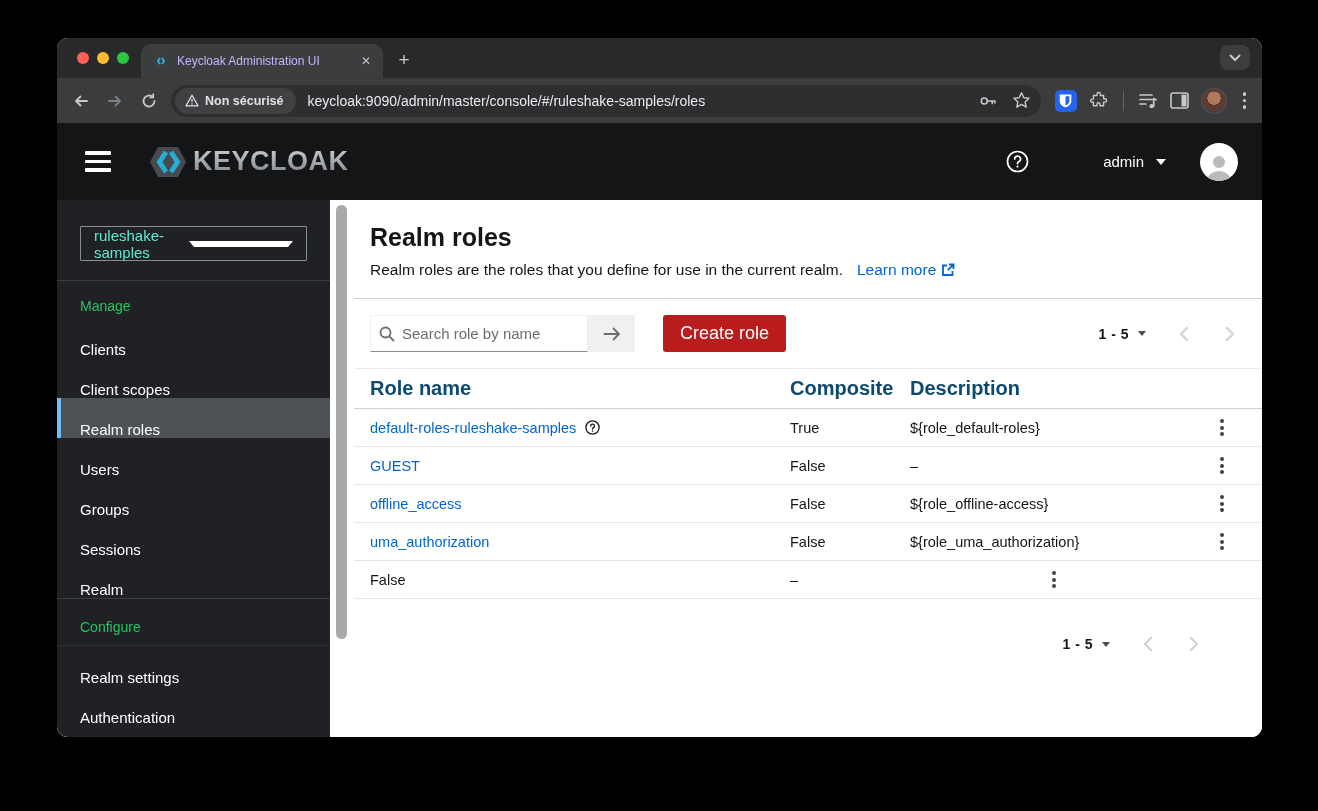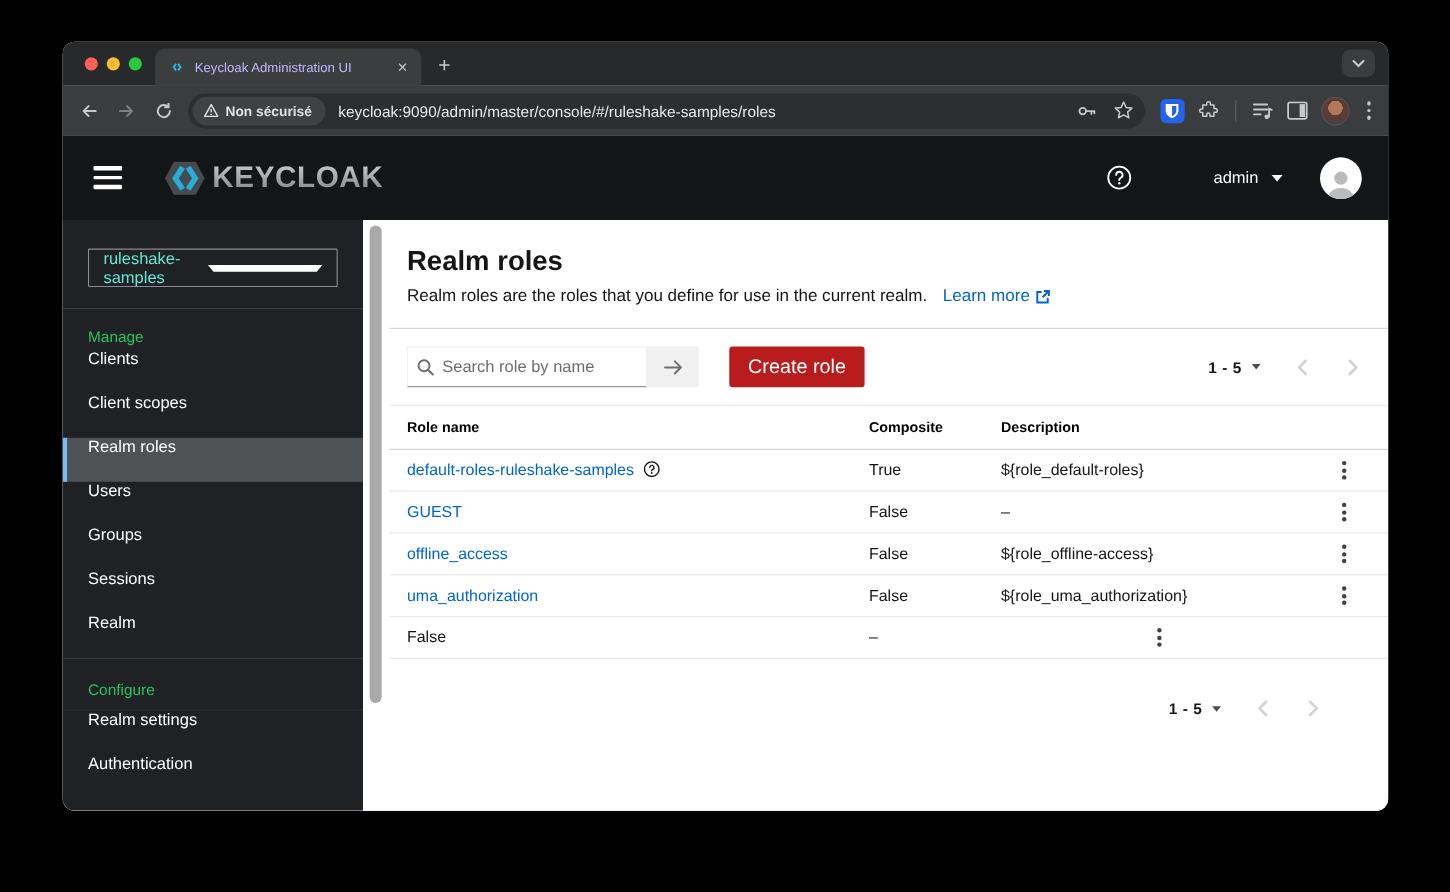--- a/index.html
+++ b/index.html
@@ -47,21 +47,21 @@
   .mast-avatar { width:38px; height:38px; border-radius:50%; background:#fff; display:flex; align-items:flex-end; justify-content:center; overflow:hidden; }
 
   
   .bodyrow { flex:1; display:flex; min-height:0; background:#fff; }
   .sidebar { width:273px; background:#1f2124; color:#fff; flex:0 0 auto; overflow:hidden; display:flex; flex-direction:column; }
   .realmbox { margin:26px 23px 0 23px; height:35px; border:1px solid #8a8d90; border-radius:1px; display:flex; align-items:center; padding:0 13px; cursor:pointer; }
   .realmbox span { flex:1; font-size:15px; color:#5eead4; }
   .sb-divider { height:1px; background:#3a3d41; margin-top:19px; }
   .sb-divider2 { height:1px; background:#3a3d41; }
   .sb-section-label { padding:17px 23px 4px 23px; font-size:14px; color:#22c55e; }
-  .navitem { height:40px; display:flex; align-items:flex-start; padding:0 23px; font-size:15px; color:#fff; cursor:pointer; }
+  .navitem { height:40px; display:flex; align-items:flex-end; padding:0 23px; font-size:15px; color:#fff; cursor:pointer; }
   .navitem.selected { background:#4f5255; border-left:4px solid #73bcf7; padding-left:19px; }
   .sb-sub-divider { height:1px; background:#2c2f33; }
 
   .pagescroll { width:24px; background:#fff; position:relative; flex:0 0 auto; }
   .pagescroll .thumb { position:absolute; left:6px; top:5px; width:11px; height:434px; border-radius:6px; background:#a9a9a9; }
 
   .content { flex:1; background:#fff; display:flex; flex-direction:column; min-width:0; color:#151515; }
   .page-head { padding:23px 24px 0 16px; }
   .page-title { font-size:25px; font-weight:600; color:#151515; }
   .page-desc { margin-top:9px; font-size:15.5px; color:#151515; display:flex; align-items:center; flex-wrap:wrap; }
@@ -78,21 +78,21 @@
   .pager { margin-left:auto; display:flex; align-items:center; }
   .pager .range { font-size:14px; font-weight:bold; color:#151515; letter-spacing:0.5px; }
   .pager .caret-sm { width:0; height:0; border-left:4.5px solid transparent; border-right:4.5px solid transparent; border-top:5px solid #4a4d50; margin-left:9px; }
   .pager .pgbtn { width:24px; height:24px; display:flex; align-items:center; justify-content:center; }
   .pager .gap1 { width:26px; } .pager .gap2 { width:22px; }
 
   .toolbar-divider { height:1px; background:#ebebeb; }
 
   .trow { display:grid; grid-template-columns:420px 120px 1fr 48px; align-items:center; padding:0 16px; border-bottom:1px solid #e7e7e7; height:38px; }
   .trow.thead { height:40px; border-bottom:1px solid #d2d2d2; }
-  .th { font-size:13px; font-weight:bold; color:#000000; }
+  .th { font-size:20px; font-weight:bold; color:#0c4a6e; }
   .cell { font-size:14.5px; color:#151515; }
   .rolelink { color:#0066cc; text-decoration:none; font-size:14.5px; display:inline-flex; align-items:center; gap:5px; }
   .kebab { justify-self:center; display:flex; flex-direction:column; gap:2.5px; align-items:center; padding:4px 8px; cursor:pointer; }
   .kebab i { width:4px; height:4px; border-radius:50%; background:#3f4246; }
 
   .bottom-pager-row { display:flex; justify-content:flex-end; padding:33px 56px 0 0; }
 
   svg { display:block; }
 </style>
 </head>

